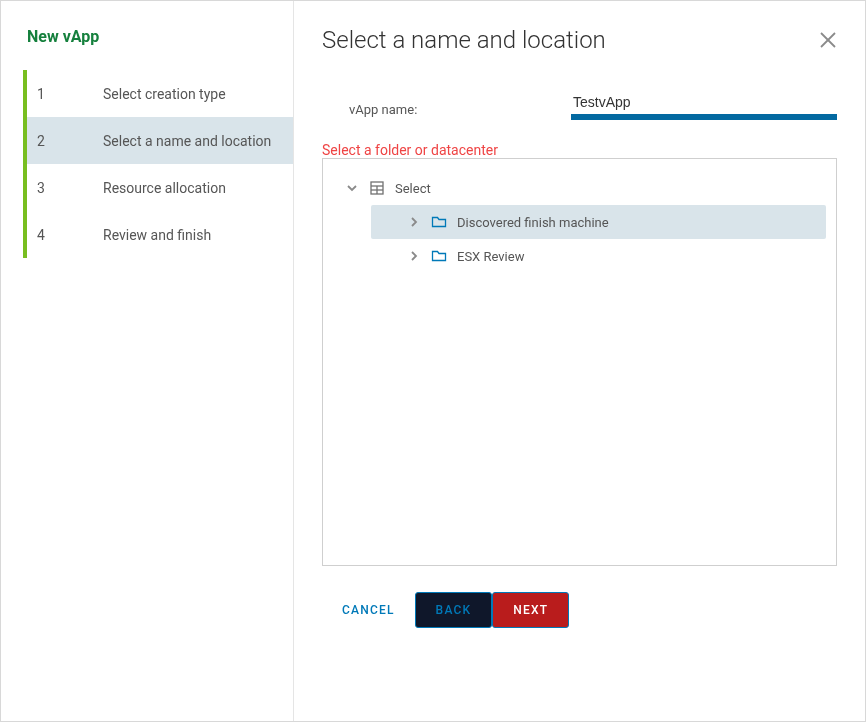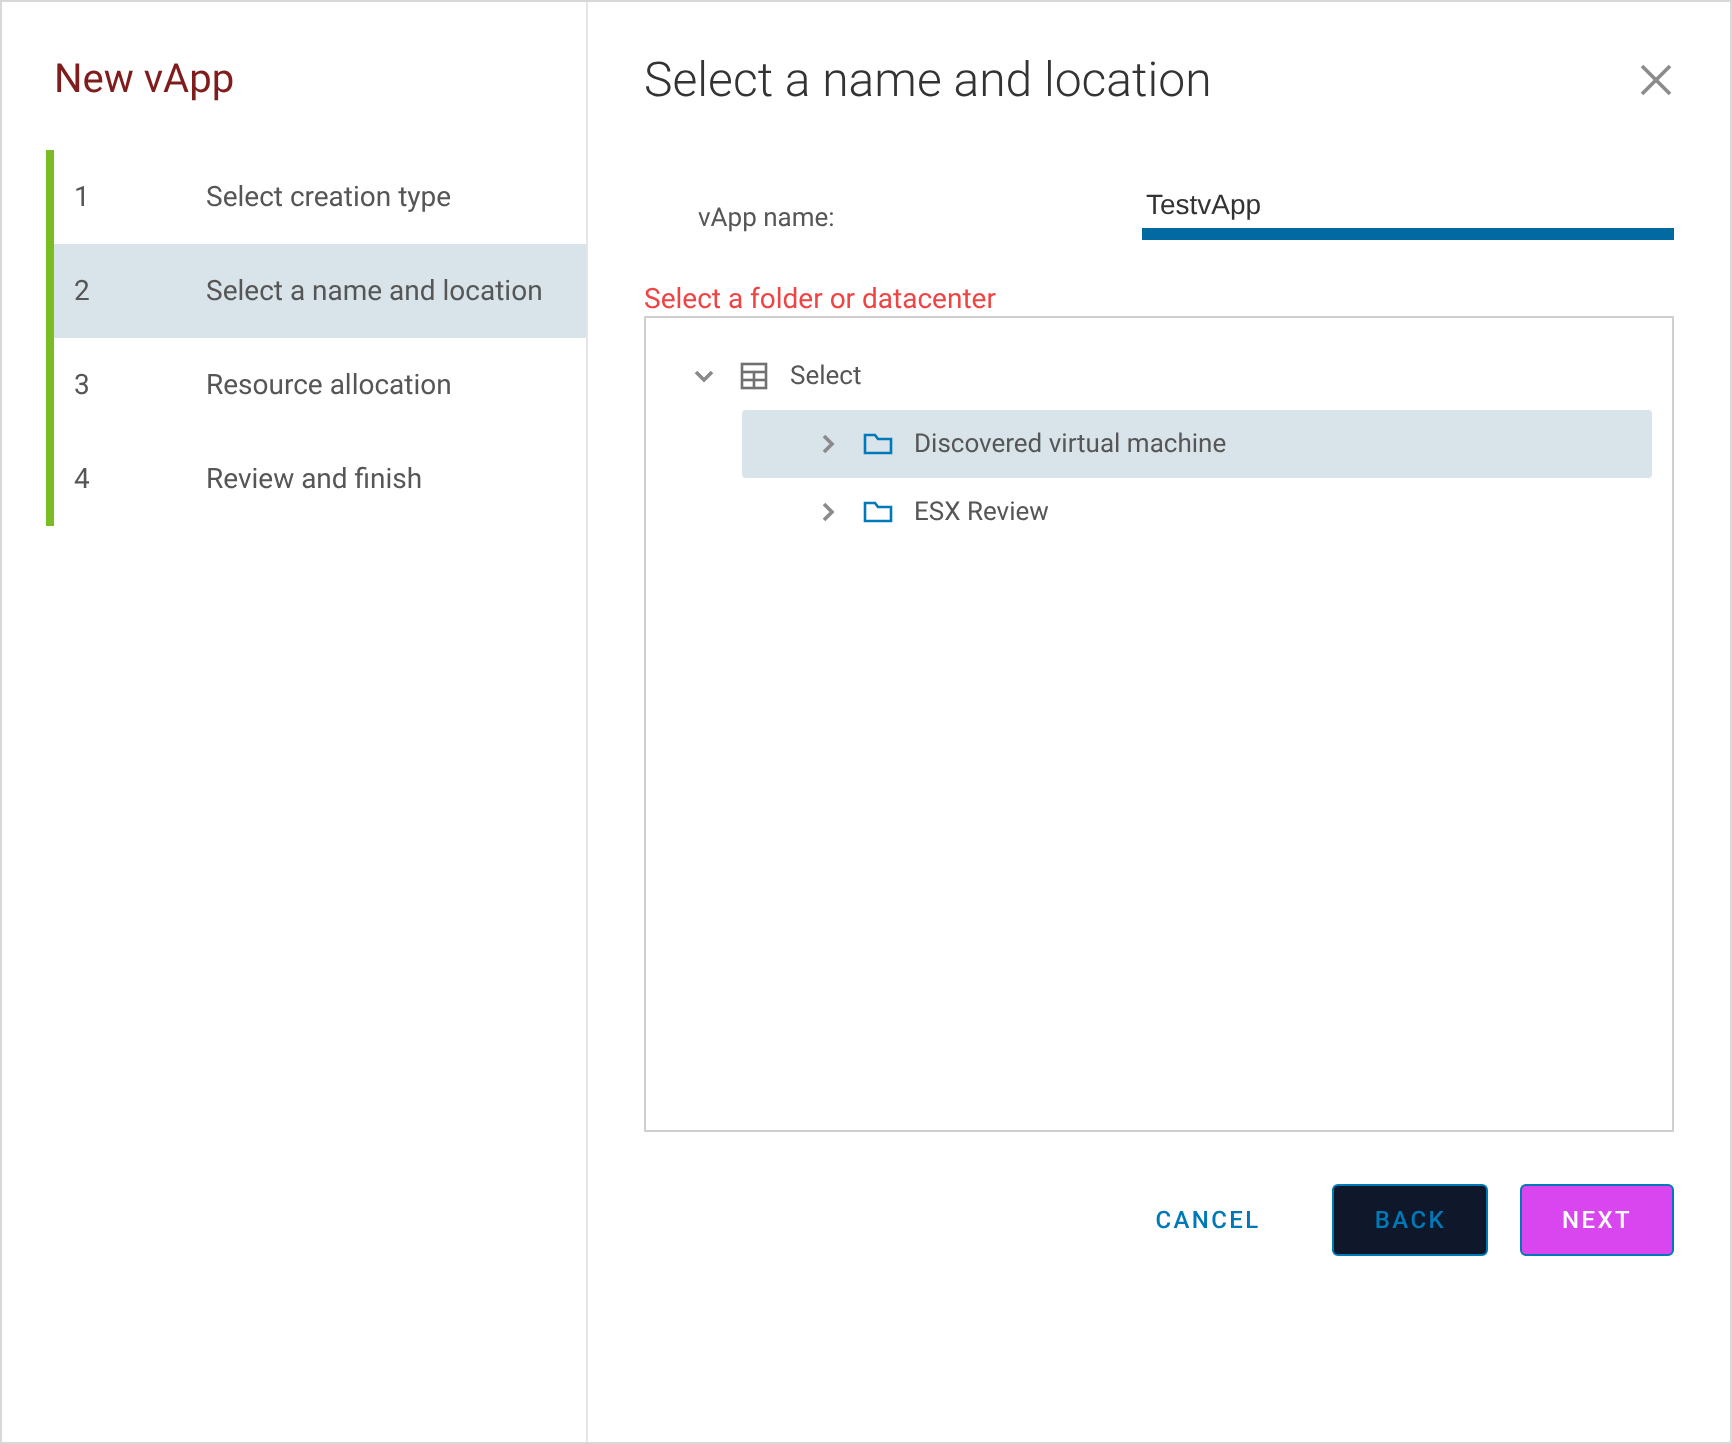--- a/index.html
+++ b/index.html
@@ -11,23 +11,23 @@
       display: flex;
       border: 1px solid #d8d8d8;
     }
     
     .sidebar {
       width: 293px;
       border-right: 1px solid #e5e5e5;
       padding: 26px 0 0 0;
     }
     .sidebar-title {
-      font-size: 20px;
-      font-weight: 400;
-      color: #7f1d1d;
+      font-size: 16px;
+      font-weight: 700;
+      color: #15803d;
       padding: 0 0 24px 26px;
     }
     .step-list {
       list-style: none;
       border-left: 4px solid #78be20;
       margin-left: 22px;
     }
     .step-item {
       display: flex;
       align-items: center;
@@ -134,23 +134,23 @@
       height: 16px;
       margin-right: 10px;
       flex-shrink: 0;
     }
     .datacenter-icon { fill: none; stroke: #717171; stroke-width: 1.3; }
     .folder-icon { fill: none; stroke: #0079b8; stroke-width: 1.3; }
     .tree-wrap { padding-left: 38px; }
     
     .footer {
       display: flex;
-      justify-content: flex-end;
-      align-items: center;
-      gap: 16px;
+      justify-content: flex-start;
+      align-items: center;
+      gap: 0;
       padding: 26px 0 24px 0;
     }
     .btn {
       height: 36px;
       font-size: 12px;
       font-weight: 500;
       letter-spacing: 1.2px;
       text-transform: uppercase;
       border-radius: 3px;
       cursor: pointer;
@@ -161,21 +161,21 @@
       background: transparent;
       border: none;
       color: #0079b8;
     }
     .btn-outline {
       background: #0f172a;
       border: 1px solid #0079b8;
       color: #0079b8;
     }
     .btn-primary {
-      background: #d946ef;
+      background: #b91c1c;
       border: 1px solid #0079b8;
       color: #fff;
     }
   </style>
 </head>
 <body>
 
 <aside class="sidebar">
   <h1 class="sidebar-title">New vApp</h1>
   <ul class="step-list">
@@ -229,21 +229,21 @@
     </div>
 
     <div class="tree-wrap">
       <div class="tree-row indent-1 selected">
         <svg class="chevron" viewBox="0 0 14 14">
           <polyline points="5,3 9,7 5,11"></polyline>
         </svg>
         <svg class="tree-icon folder-icon" viewBox="0 0 16 16">
           <path d="M1.5 3.5 h5 l1.5 2 h6.5 v7 h-13 z"></path>
         </svg>
-        <span>Discovered virtual machine</span>
+        <span>Discovered finish machine</span>
       </div>
 
       <div class="tree-row indent-1">
         <svg class="chevron" viewBox="0 0 14 14">
           <polyline points="5,3 9,7 5,11"></polyline>
         </svg>
         <svg class="tree-icon folder-icon" viewBox="0 0 16 16">
           <path d="M1.5 3.5 h5 l1.5 2 h6.5 v7 h-13 z"></path>
         </svg>
         <span>ESX Review</span>

